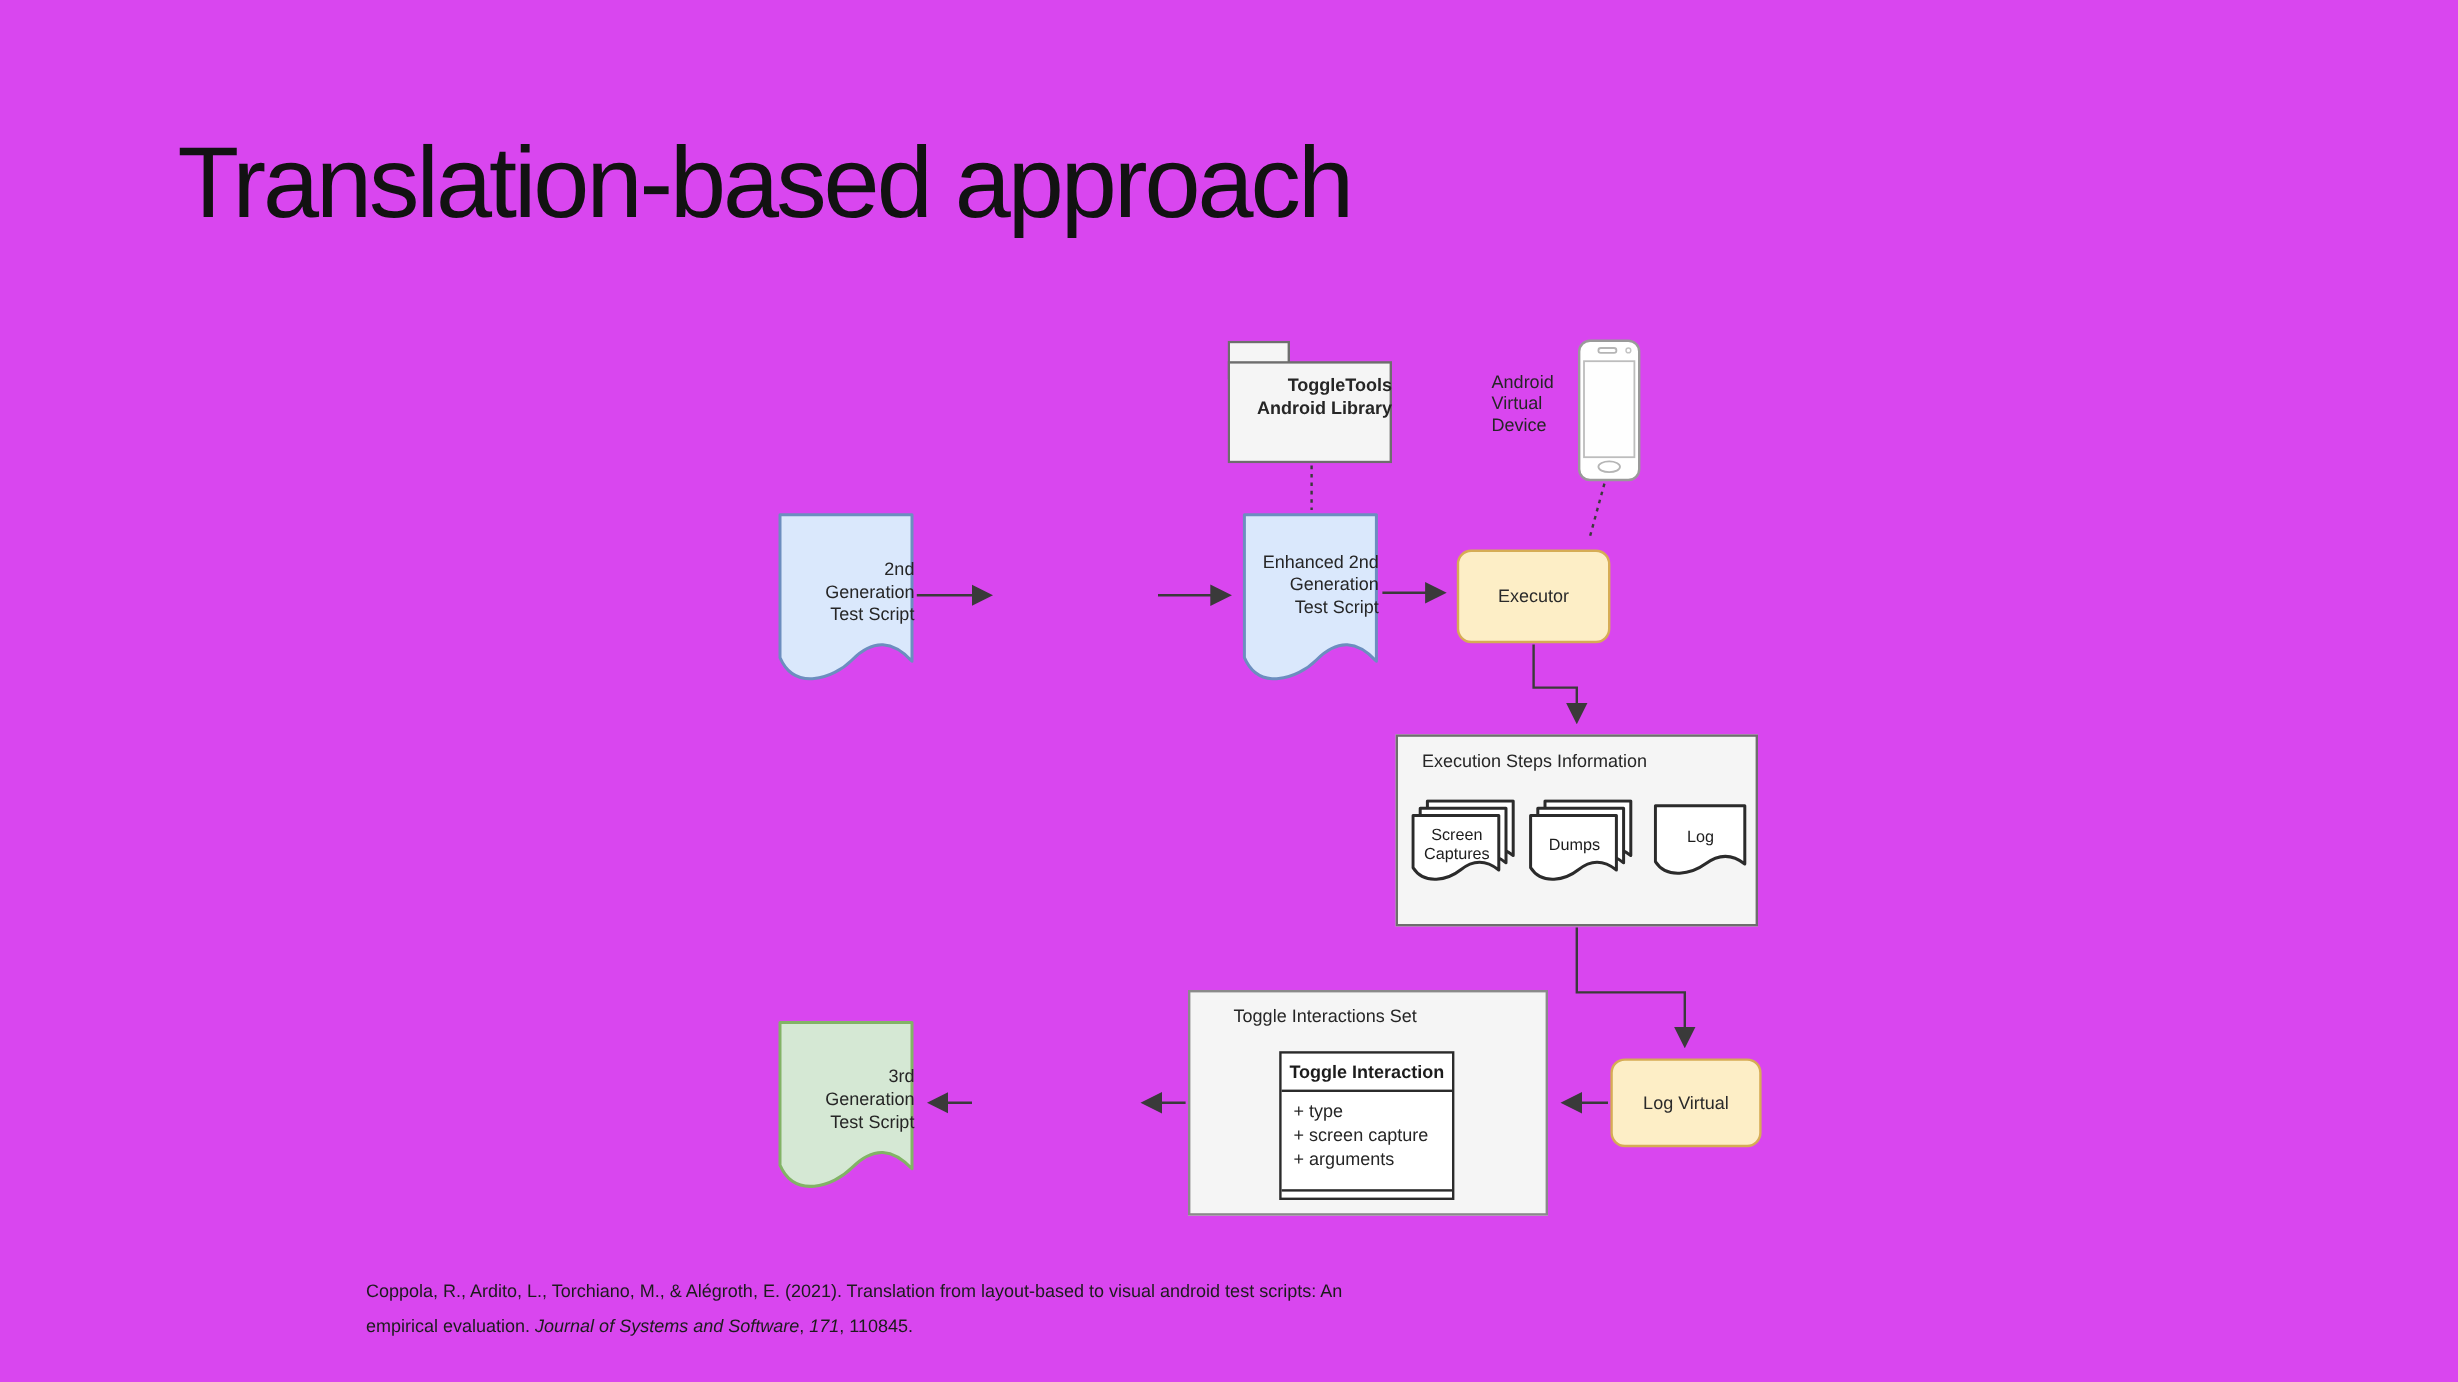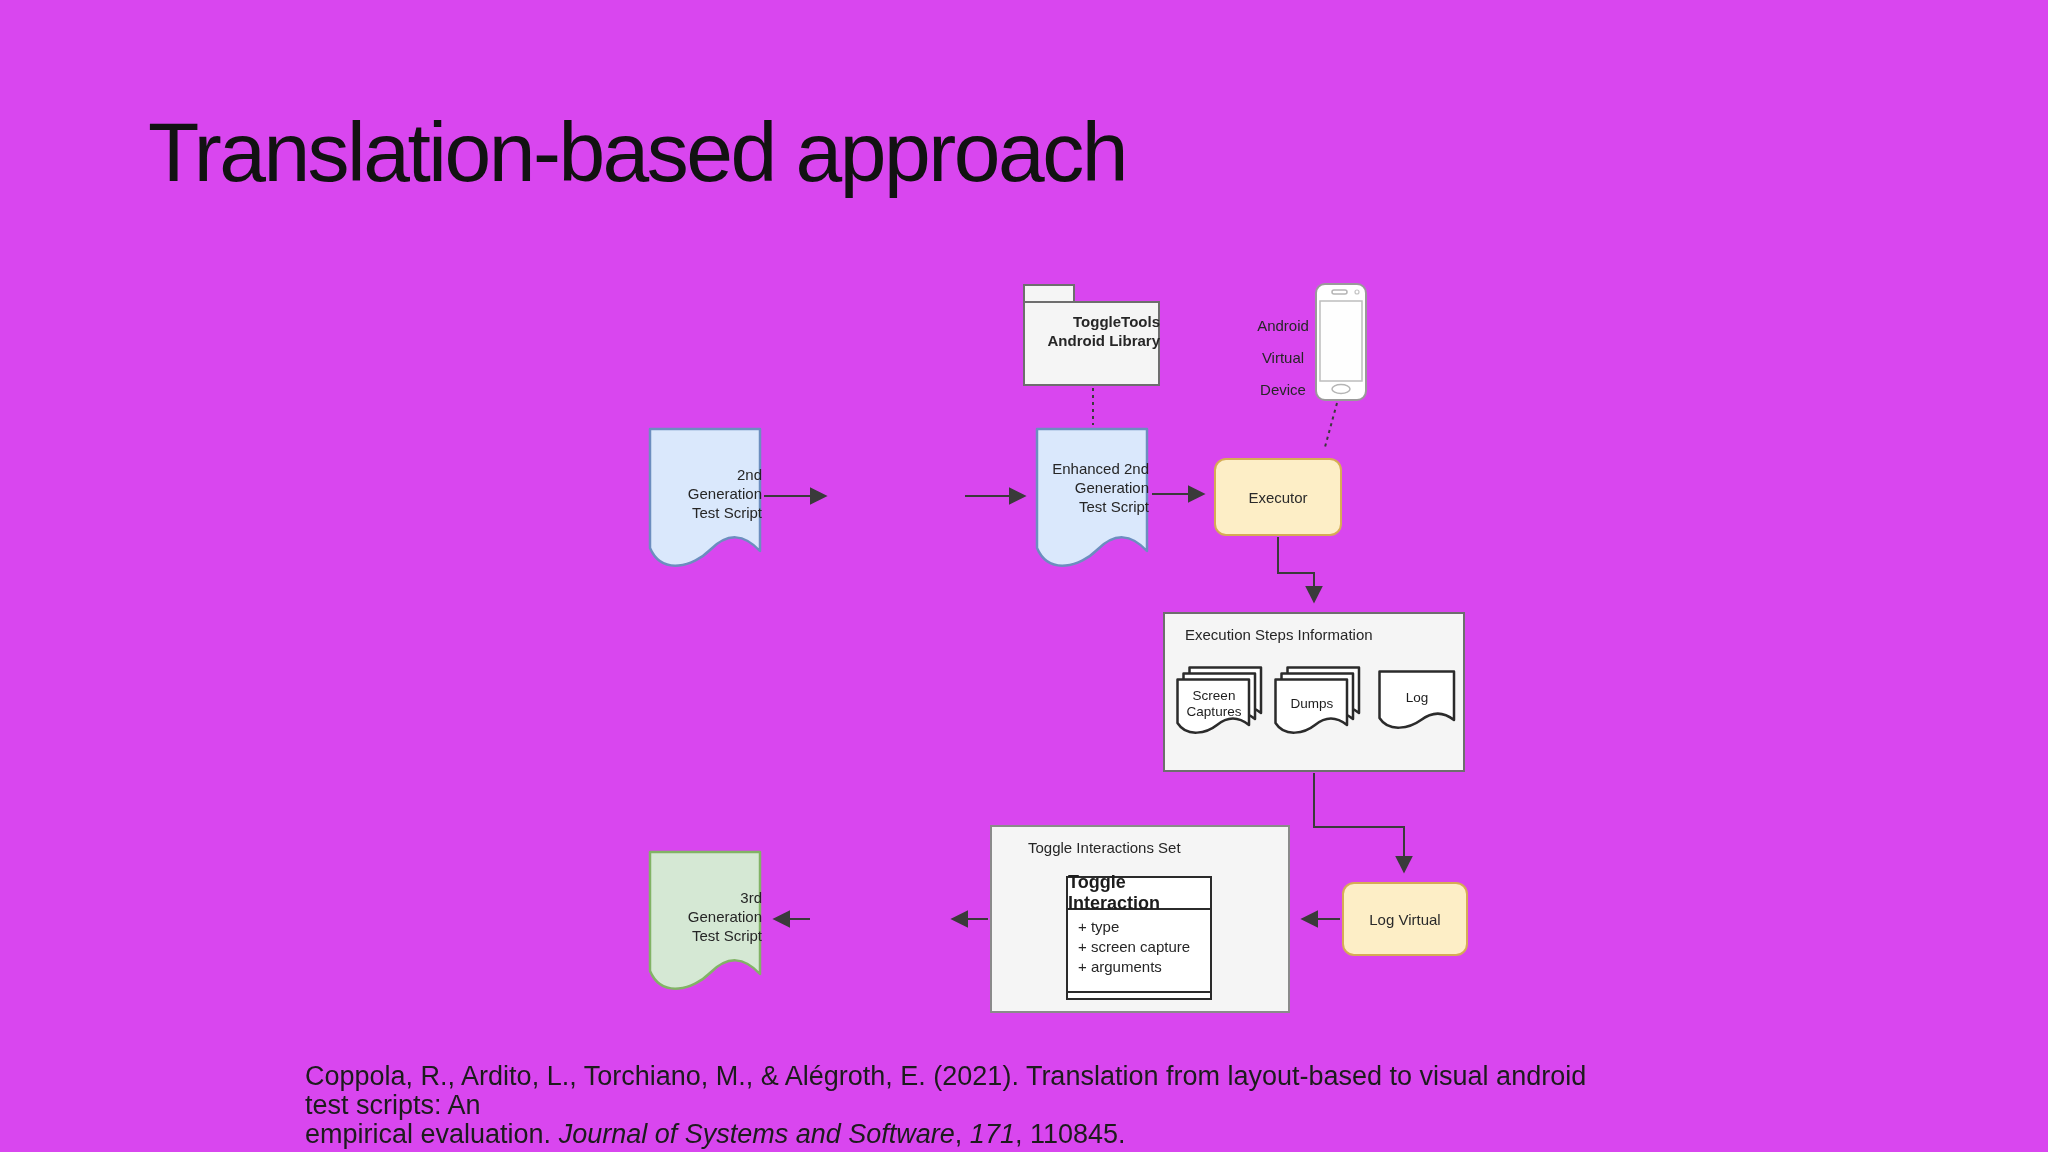--- a/index.html
+++ b/index.html
@@ -32,33 +32,33 @@
     white-space:pre-line;
   }
 
   
   .panel { position:absolute; z-index:2; background:#f5f5f5; }
   .panel-title { position:absolute; font-size:15px; color:#262626; white-space:nowrap; }
 
   
   .uml { position:absolute; background:#ffffff; border:2px solid #2b2b2b; }
   .uml-header { height:32px; display:flex; align-items:center; justify-content:center;
-                font-weight:bold; font-size:18px; color:#1d1d1d;
+                font-weight:bold; font-size:15px; color:#1d1d1d;
                 border-bottom:2px solid #2b2b2b; }
   .uml-attrs { padding:7px 10px 0 10px; }
   .uml-attr { font-size:15px; line-height:20px; color:#262626; text-align:left; }
   .uml-footer { position:absolute; left:0; right:0; bottom:0; height:7px;
                 border-top:2px solid #2b2b2b; }
 
   .small-doc-label { position:absolute; text-align:center; color:#1d1d1d;
                      font-size:13.5px; line-height:16px; white-space:pre-line; }
 
   .citation {
     position:absolute; left:305px; top:1062px; width:1330px;
-    font-size:27px; line-height:29px; color:#1c1c1c; z-index:2;
+    font-size:15px; line-height:29px; color:#1c1c1c; z-index:2;
   }
   .citation em { font-style:italic; }
 </style>
 </head>
 <body>
 
 <div id="stage">
 
   <h1 class="slide-title">Translation-based approach</h1>
 
@@ -84,21 +84,21 @@
 
   <div class="node" style="left:1023px; top:284px; width:137px; height:102px;">
     <svg width="137" height="102" viewBox="0 0 137 102">
       <rect x="1" y="1" width="50" height="30" fill="#f5f5f5" stroke="#6e6e6e" stroke-width="2"></rect>
       <rect x="1" y="18" width="135" height="83" fill="#f5f5f5" stroke="#6e6e6e" stroke-width="2"></rect>
     </svg>
     <div class="lbl" style="left:0; top:28px; width:137px; font-weight:600;">ToggleTools
 Android Library</div>
   </div>
 
-  <div class="lbl" style="left:1243px; top:310px; width:80px; text-align:center; line-height:32px; z-index:2;">Android
+  <div class="lbl" style="left:1243px; top:310px; width:80px; text-align:left; line-height:18px; z-index:2;">Android
 Virtual
 Device</div>
   <div class="node" style="left:1313px; top:281px; width:56px; height:122px;">
     <svg width="56" height="122" viewBox="0 0 56 122">
       <rect x="3" y="3" width="50" height="116" rx="9" fill="#ffffff" stroke="#9a9a9a" stroke-width="2"></rect>
       <rect x="7" y="20" width="42" height="80" fill="#fefefe" stroke="#bdbdbd" stroke-width="1.5"></rect>
       <rect x="19" y="9" width="15" height="4" rx="2" fill="none" stroke="#b5b5b5" stroke-width="1.5"></rect>
       <circle cx="44" cy="11" r="2" fill="none" stroke="#c4c4c4" stroke-width="1.2"></circle>
       <ellipse cx="28" cy="108" rx="9" ry="4.5" fill="none" stroke="#b5b5b5" stroke-width="1.5"></ellipse>
     </svg>

